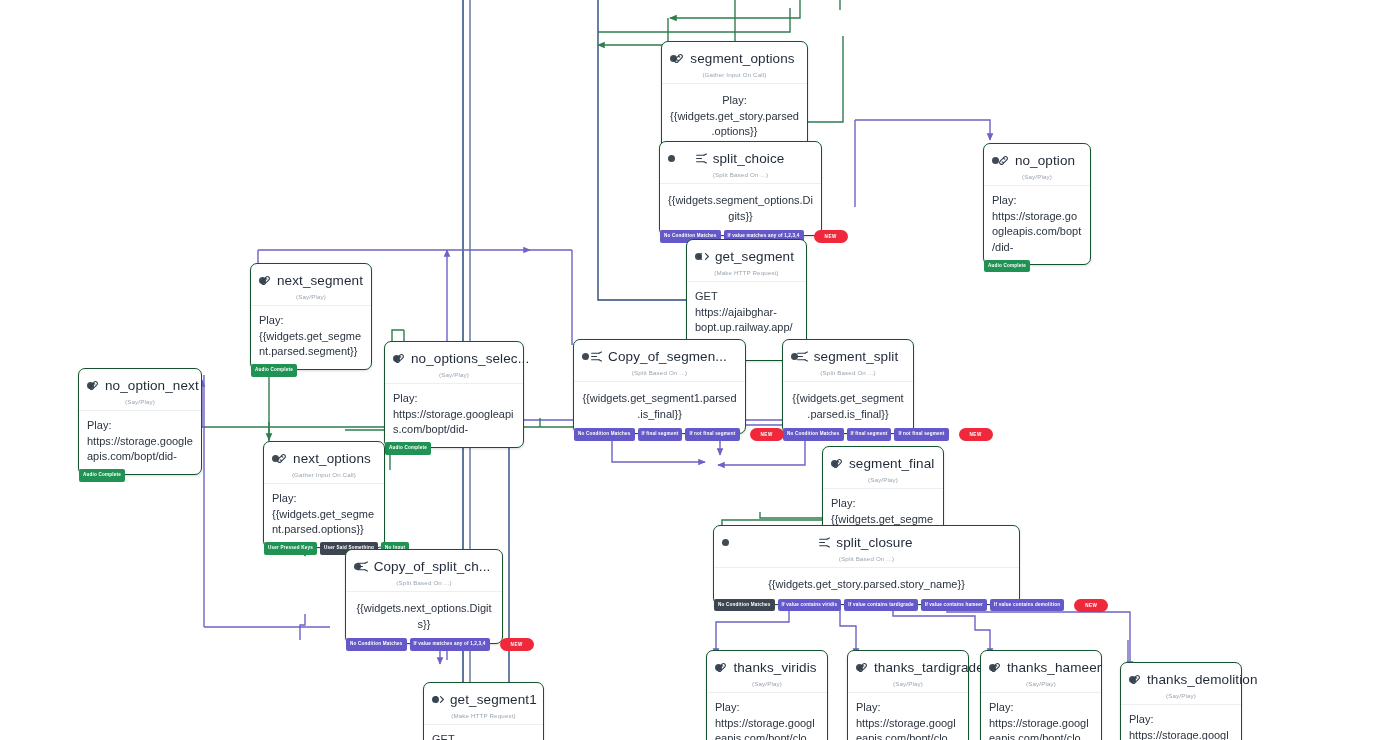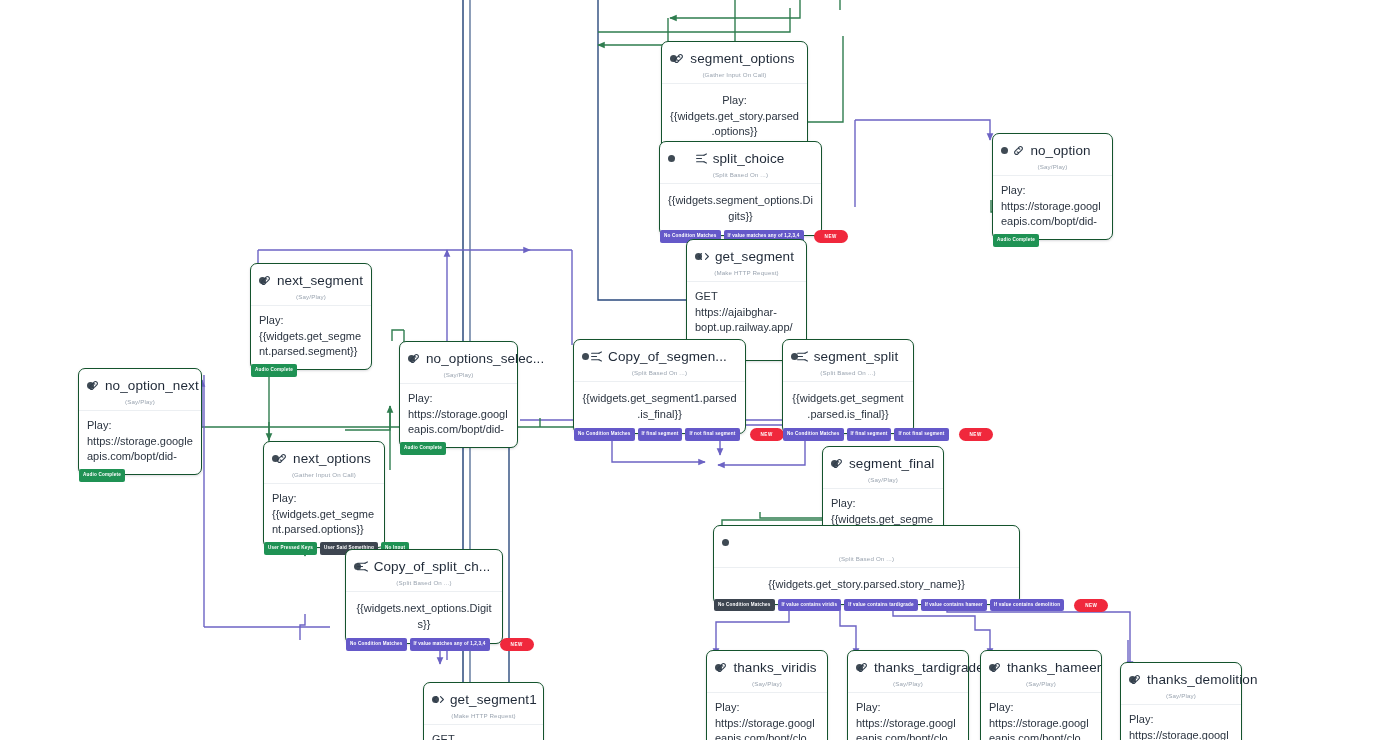--- a/index.html
+++ b/index.html
@@ -210,21 +210,21 @@
         </div>
         <div class="nsub">(Gather Input On Call)</div>
         <div class="nsep" style="margin-top: 5px;"></div>
         <div class="nbody center">Play: {{widgets.get_story.parsed.options}}</div>
         <div class="ports">
           <span class="port green">User Pressed Keys</span>
           <span class="port dark">User Said Something</span>
           <span class="port green">No Input</span>
         </div>
       </div>
-      <div class="node" style="left: 983px; top: 133px; width: 121px; min-height: 62px; margin-left: 9px;">
+      <div class="node" style="left: 983px; top: 143px; width: 108px; min-height: 62px;">
         <div class="node-head">
           <span class="dot"></span>
           <div class="title-wrap">
             <span class="nicon">
               <svg viewBox="0 0 16 16" width="13" height="13" fill="none" stroke="currentColor" stroke-width="1.35" stroke-linecap="round">
                 <path d="M6.3 9.7a2.4 2.4 0 0 0 3.4 0l2.4-2.4a2.4 2.4 0 0 0-3.4-3.4L7.6 5"></path>
                 <path d="M9.7 6.3a2.4 2.4 0 0 0-3.4 0L3.9 8.7a2.4 2.4 0 0 0 3.4 3.4L8.4 11"></path>
               </svg>
             </span>
             <span class="ntitle">no_option</span>
@@ -296,21 +296,21 @@
             <span class="ntitle">next_segment</span>
           </div>
         </div>
         <div class="nsub">(Say/Play)</div>
         <div class="nsep" style="margin-top: 5px;"></div>
         <div class="nbody">Play: {{widgets.get_segment.parsed.segment}}</div>
         <div class="ports">
           <span class="port green">Audio Complete</span>
         </div>
       </div>
-      <div class="node" style="left: 399px; top: 341px; width: 119px; min-height: 63px;">
+      <div class="node" style="left: 384px; top: 341px; width: 140px; min-height: 63px;">
         <div class="node-head">
           <span class="dot"></span>
           <div class="title-wrap">
             <span class="nicon">
               <svg viewBox="0 0 16 16" width="13" height="13" fill="none" stroke="currentColor" stroke-width="1.35" stroke-linecap="round">
                 <path d="M6.3 9.7a2.4 2.4 0 0 0 3.4 0l2.4-2.4a2.4 2.4 0 0 0-3.4-3.4L7.6 5"></path>
                 <path d="M9.7 6.3a2.4 2.4 0 0 0-3.4 0L3.9 8.7a2.4 2.4 0 0 0 3.4 3.4L8.4 11"></path>
               </svg>
             </span>
             <span class="ntitle">no_options_selec...</span>
@@ -433,20 +433,32 @@
         <div class="nsub">(Say/Play)</div>
         <div class="nsep" style="margin-top: 5px;"></div>
         <div class="nbody">Play: {{widgets.get_segment.parsed.segment}}</div>
         <div class="ports">
           <span class="port green">Audio Complete</span>
         </div>
       </div>
       <div class="node" style="left: 713px; top: 525px; width: 307px; min-height: 61px;">
         <div class="node-head">
           <span class="dot"></span>
+          <div class="title-wrap">
+            <span class="nicon">
+              <svg viewBox="0 0 16 16" width="13" height="13" fill="none" stroke="currentColor" stroke-width="1.4" stroke-linecap="round">
+                <path d="M2 4h9"></path>
+                <path d="M2 8h6"></path>
+                <path d="M2 12h9"></path>
+                <path d="M11 4l3-1.6"></path>
+                <path d="M11 12l3 1.6"></path>
+              </svg>
+            </span>
+            <span class="ntitle">split_closure</span>
+          </div>
         </div>
         <div class="nsub">(Split Based On ...)</div>
         <div class="nsep" style="margin-top: 5px;"></div>
         <div class="nbody center">{{widgets.get_story.parsed.story_name}}</div>
         <div class="ports">
           <span class="port dark">No Condition Matches</span>
           <span class="port purple">If value contains viridis</span>
           <span class="port purple">If value contains tardigrade</span>
           <span class="port purple">If value contains hameer</span>
           <span class="port purple">If value contains demolition</span>

